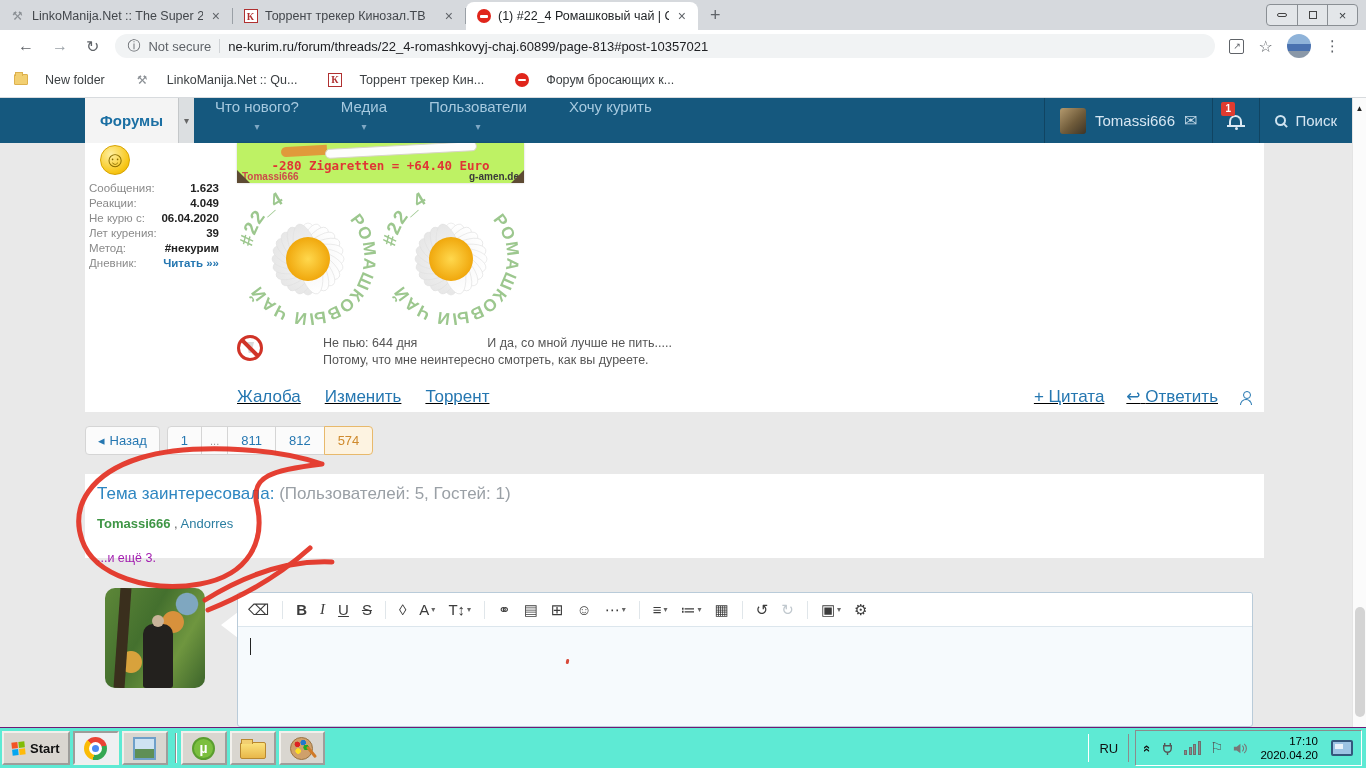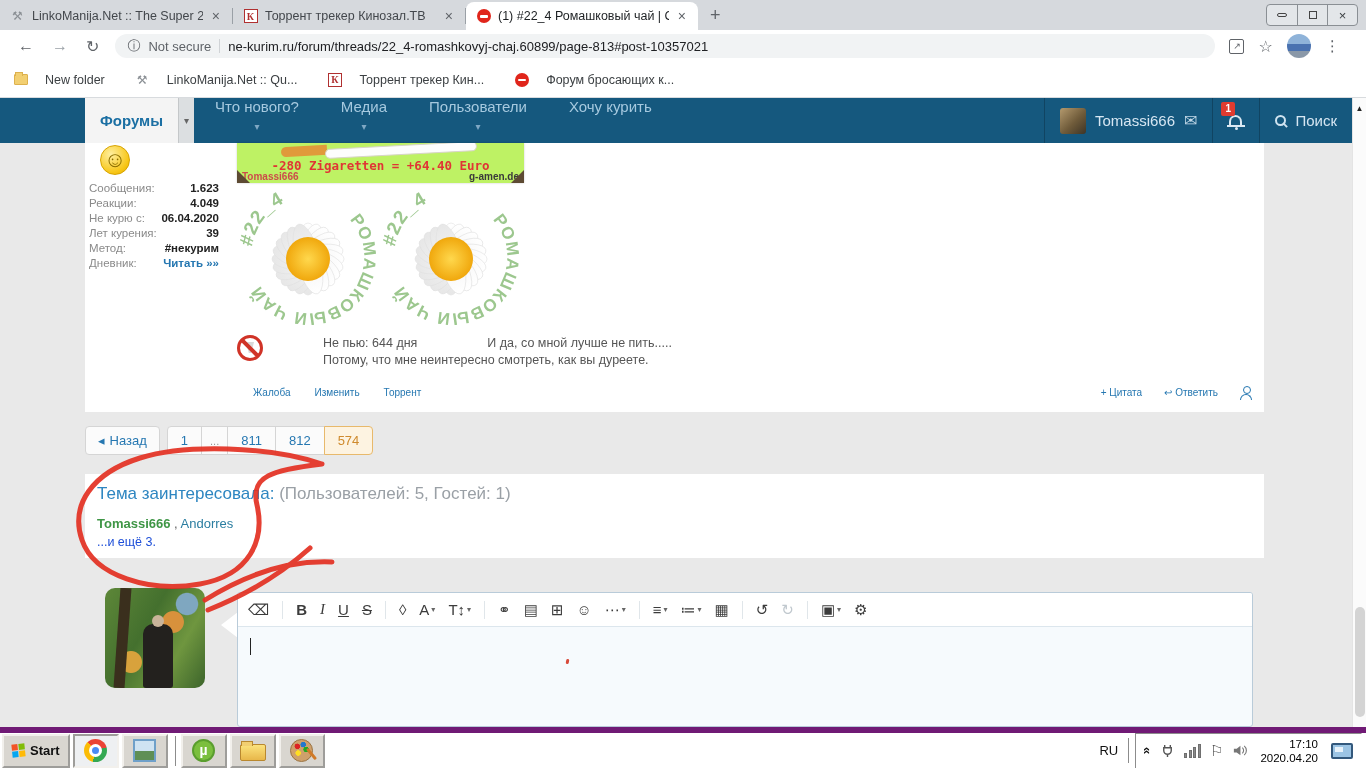--- a/index.html
+++ b/index.html
@@ -93,21 +93,21 @@
   .daisy.d1{left:153px;} .daisy.d2{left:296px;}
   .arc-txt{font-family:"DejaVu Sans",sans-serif;font-weight:bold;fill:#9cc78e;stroke:#fff;stroke-width:2.6px;paint-order:stroke;letter-spacing:1px;}
 
   .sig{position:absolute;left:152px;top:192px;display:flex;gap:12px;}
   .noalc{width:26px;height:26px;border:3px solid #d03327;border-radius:50%;position:relative;flex:0 0 26px;}
   .noalc::before{content:'';position:absolute;left:6px;top:4px;width:8px;height:11px;background:#d9d9d9;clip-path:polygon(0 0,100% 0,65% 100%,35% 100%);}
   .noalc::after{content:'';position:absolute;left:-2px;top:8px;width:24px;height:3.5px;background:#d03327;transform:rotate(45deg);}
   .sigtext{font-size:12.5px;color:#555;line-height:17px;margin-left:48px;}
   .sigl1 .s1b{margin-left:70px;}
 
-  .post-actions{position:absolute;left:168px;right:12px;top:243px;display:flex;align-items:center;gap:24px;font-size:10px;}
+  .post-actions{position:absolute;left:152px;right:12px;top:243px;display:flex;align-items:center;gap:24px;font-size:17px;text-decoration:underline;}
   .pa-link{color:#2577b1;}
   .pa-right{margin-left:auto;display:flex;align-items:center;gap:22px;}
   .person{width:12px;height:12px;position:relative;display:inline-block;}
   .person::before{content:'';position:absolute;left:3px;top:0;width:6px;height:6px;border:1.5px solid #2577b1;border-radius:50%;}
   .person::after{content:'';position:absolute;left:0;bottom:-2px;width:10px;height:5px;border:1.5px solid #2577b1;border-bottom:none;border-radius:6px 6px 0 0;}
 
   
   .pagination{position:absolute;left:85px;top:426px;display:flex;gap:7px;font-size:13px;}
   .pback{display:flex;align-items:center;gap:5px;background:#fbfbfb;border:1px solid #d5d5d5;border-radius:4px;color:#2577b1;padding:0 12px;height:29px;}
   .pgroup{display:flex;}
@@ -119,21 +119,21 @@
 
   
   .interested{position:absolute;left:85px;top:474px;width:1179px;height:84px;background:#fff;padding:10px 12px;}
   .int-title{font-size:17px;}
   .int-title .t{color:#2e86c1;}
   .int-title .m{color:#9aa0a6;}
   .int-users{margin-top:12px;font-size:13px;}
   .int-users .u1{color:#3f9646;font-weight:bold;}
   .int-users .sep{color:#666;}
   .int-users .u2{color:#2a7da0;}
-  .int-more{margin-top:4px;font-size:12.5px;color:#1d4ed8;}
+  .int-more{margin-top:20px;font-size:12.5px;color:#a21caf;}
 
   
   .ed-avatar{position:absolute;left:105px;top:588px;width:100px;height:100px;border-radius:10px;overflow:hidden;background:
      radial-gradient(circle at 82% 16%,#7fa7c0 0 9%,transparent 10%),
      radial-gradient(circle at 68% 34%,#d8913c 0 11%,transparent 12%),
      radial-gradient(circle at 26% 74%,#d8a23c 0 10%,transparent 11%),
      linear-gradient(120deg,#5d8738,#44702e 40%,#6f963f 70%,#3c642b);}
   .trunk{position:absolute;left:12px;top:0;width:11px;height:100%;background:#3a2f1d;transform:rotate(4deg);}
   .fig{position:absolute;left:38px;top:36px;width:30px;height:64px;background:#23211e;border-radius:10px 10px 3px 3px;}
   .fig::before{content:'';position:absolute;left:9px;top:-9px;width:12px;height:12px;border-radius:50%;background:#c9b49a;}
@@ -149,21 +149,21 @@
   .tb .crt{font-size:8px;color:#666;}
   .tbsep{width:1px;height:18px;background:#e0e6ea;}
   .ed-text{padding:11px 10px;font-size:15px;color:#333;display:flex;align-items:center;}
   .cursor{display:inline-block;width:1px;height:17px;background:#222;margin-left:2px;}
   .redmark{position:absolute;left:328px;top:66px;width:3px;height:5px;background:#d84a3a;border-radius:2px;transform:rotate(12deg);}
 
   
   .annot{position:absolute;left:60px;top:430px;z-index:40;pointer-events:none;}
 
   
-  .taskbar{position:absolute;left:0;top:727px;width:1366px;height:41px;background:#ffffff;border-top:6px solid #701a75;display:flex;align-items:center;padding:0 2px;}
+  .taskbar{position:absolute;left:0;top:727px;width:1366px;height:41px;background:#5eead4;border-top:1px solid #701a75;display:flex;align-items:center;padding:0 2px;}
   .btn3d{height:34px;background:#d9d6d0;border:2px outset #f2f0ec;display:flex;align-items:center;justify-content:center;gap:5px;margin-right:3px;}
   .btn3d.pressed{border-style:inset;background:#eef0f2;}
   .startbtn{padding:0 8px;font-weight:bold;font-size:13px;color:#111;}
   .wl{display:grid;grid-template-columns:6px 6px;grid-template-rows:6px 6px;gap:1px;transform:rotate(-6deg);}
   .wl span:nth-child(1){background:#f35325;} .wl span:nth-child(2){background:#81bc06;}
   .wl span:nth-child(3){background:#05a6f0;} .wl span:nth-child(4){background:#ffba08;}
   .qbtn{width:46px;}
   .qi{width:23px;height:23px;position:relative;display:block;}
   .chromeic{border-radius:50%;background:conic-gradient(from -45deg,#ea4335 0 33%,#34a853 0 66%,#fbbc05 0 100%);}
   .chromeic::after{content:'';position:absolute;inset:5px;background:#fff;border-radius:50%;}

